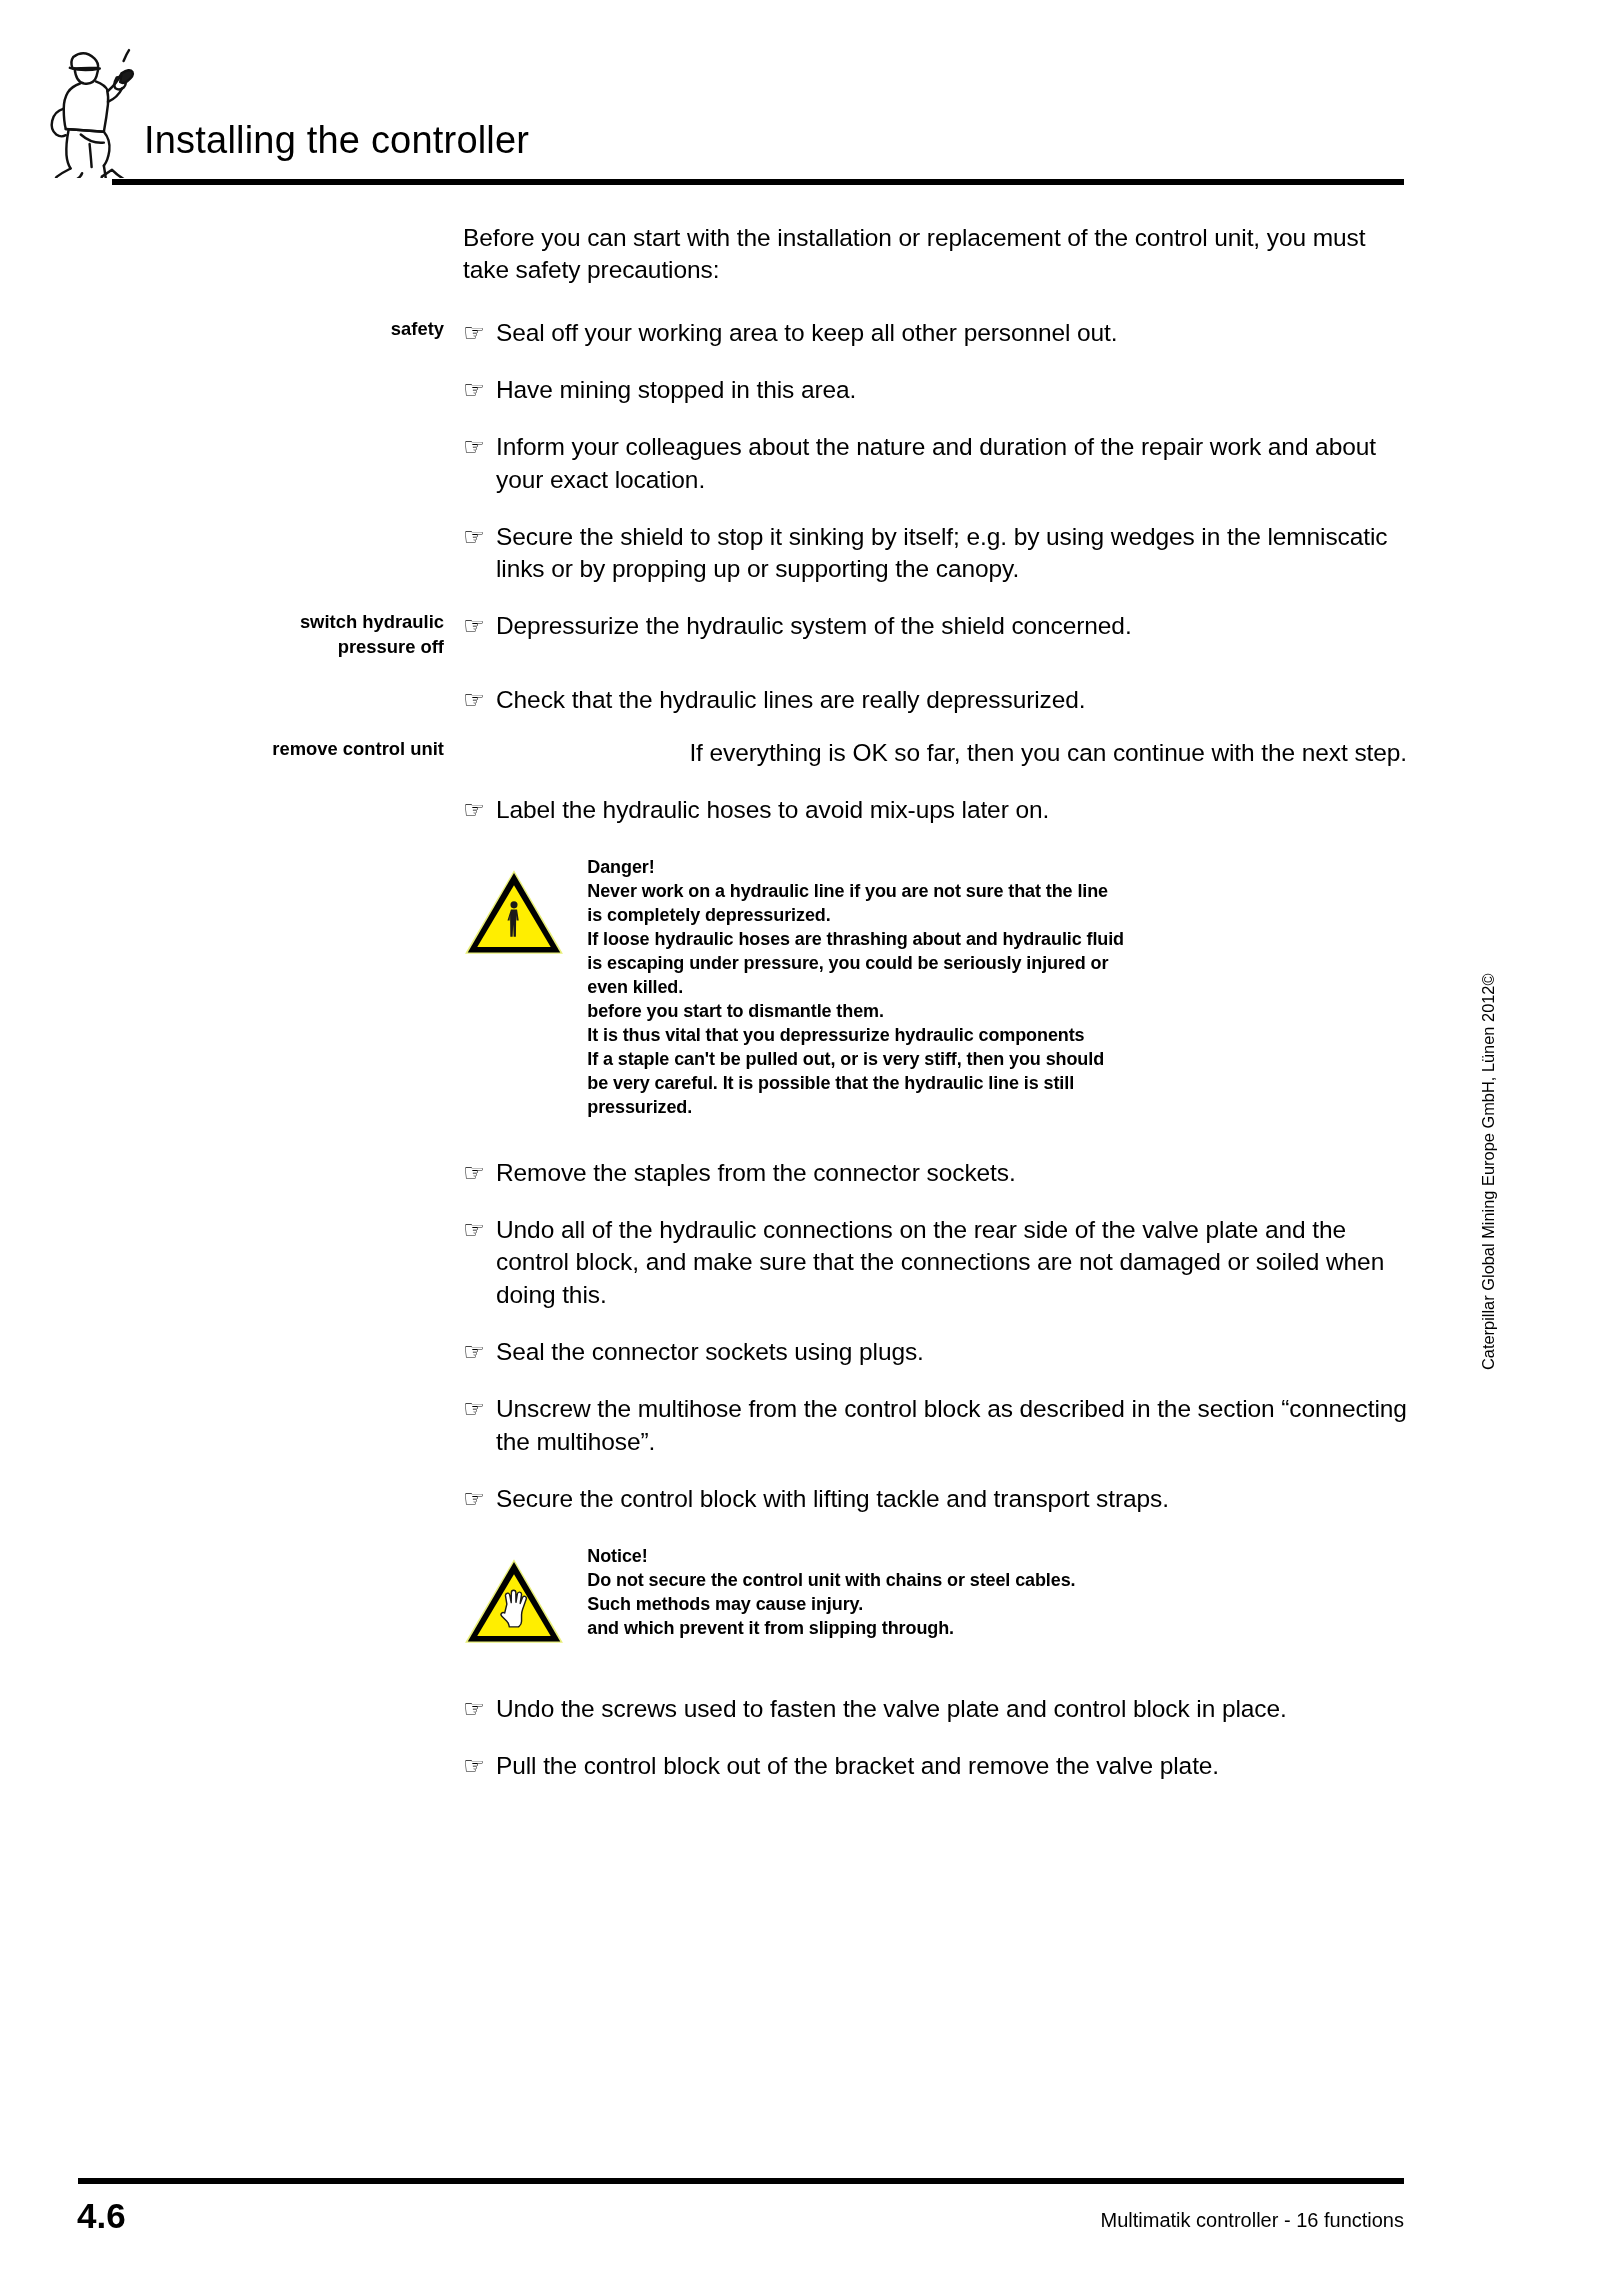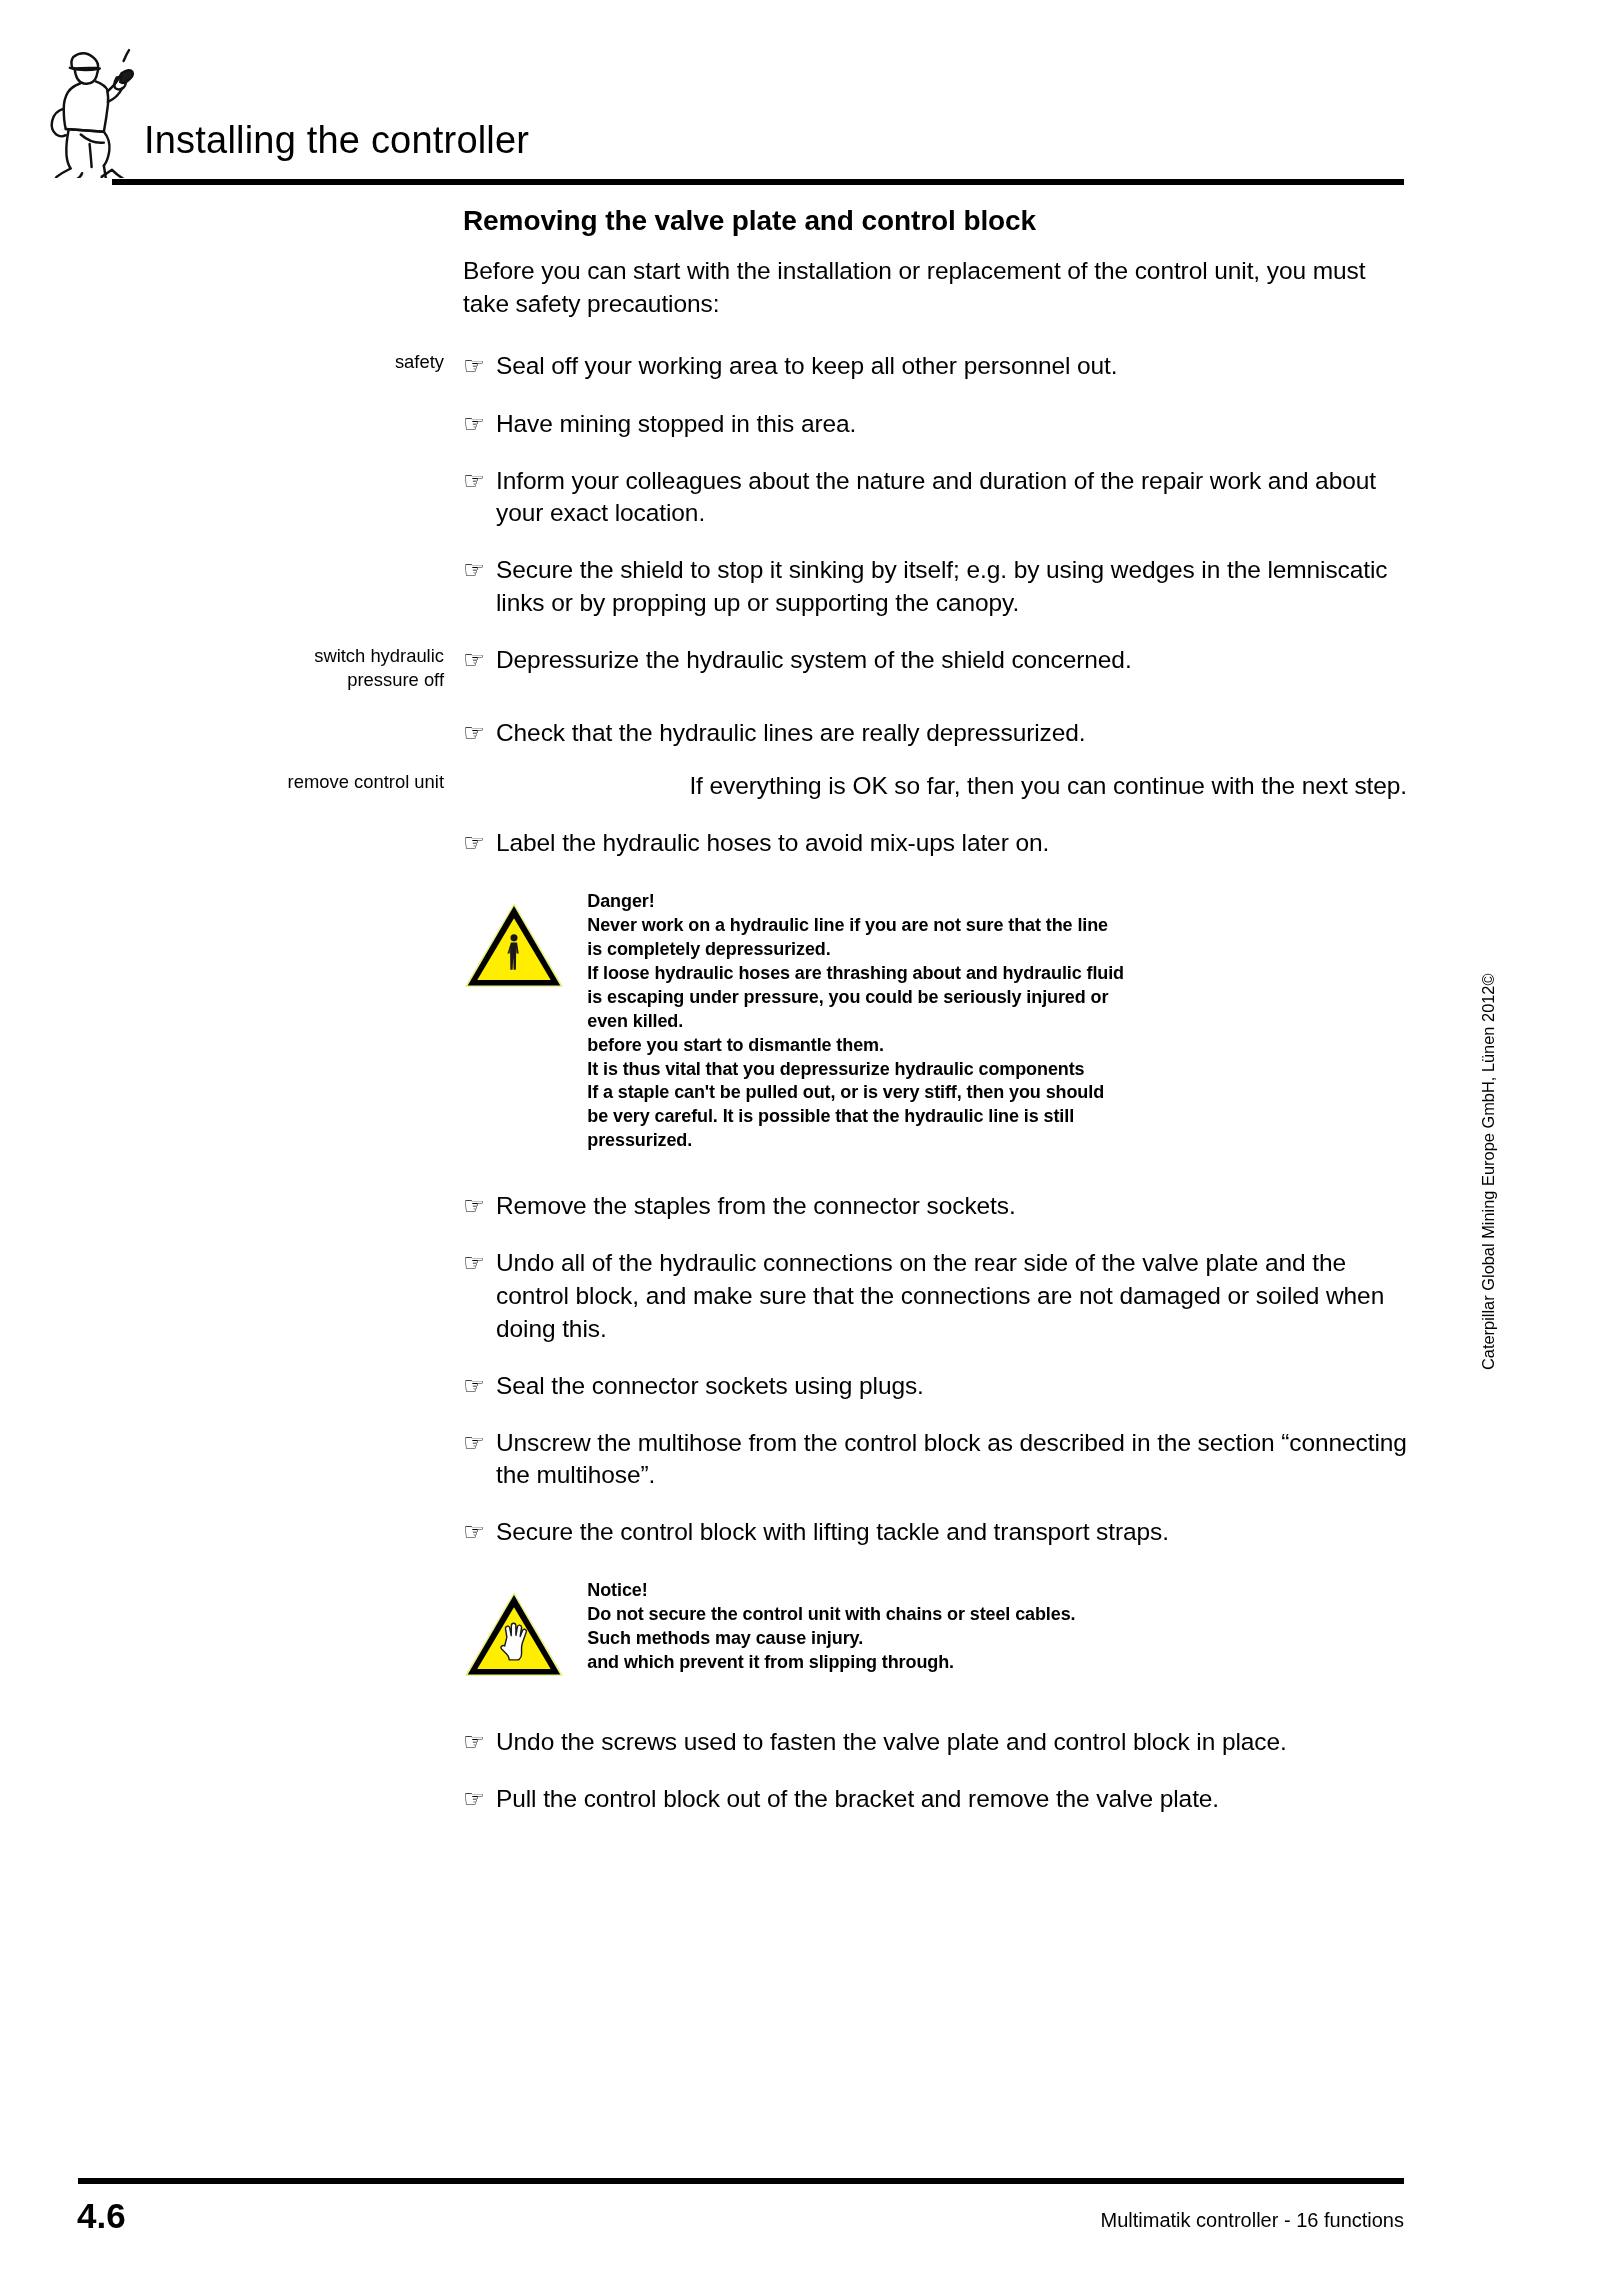--- a/index.html
+++ b/index.html
@@ -65,21 +65,21 @@
     display: flex;
     align-items: flex-start;
   }
   .margin-col {
     width: 463px;
     flex: 0 0 463px;
     text-align: right;
     padding-right: 19px;
     box-sizing: border-box;
     font-size: 18.4px;
-    font-weight: normal;
+    font-weight: bold;
     line-height: 1.33;
   }
   .body-col {
     flex: 1 1 auto;
     padding-right: 215px;
     box-sizing: border-box;
   }
 
   
   h1.section-title {
@@ -245,26 +245,20 @@
     <div class="header-title">Installing the controller</div>
     <div class="header-rule"></div>
   </div>
 
   <div class="side-copyright">
     <span class="side-copyright-inner">Caterpillar Global Mining Europe GmbH, Lünen 2012©</span>
   </div>
 
   <div class="content">
 
-    <div class="row">
-      <div class="margin-col"></div>
-      <div class="body-col">
-        <h1 class="section-title">Removing the valve plate and control block</h1>
-      </div>
-    </div>
 
     <div class="sp-26"></div>
 
     <div class="row">
       <div class="margin-col"></div>
       <div class="body-col">
         <p class="intro">Before you can start with the installation or replacement of the control unit, you must take safety precautions:</p>
       </div>
     </div>
 

